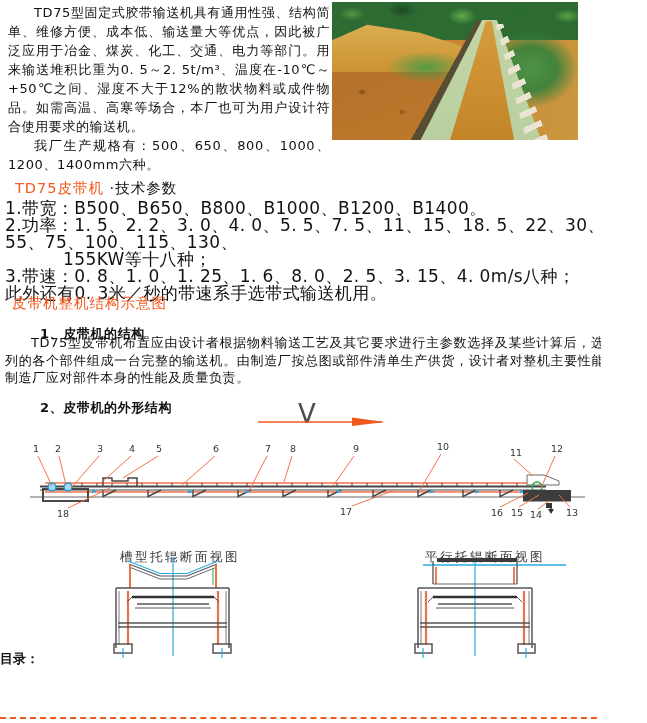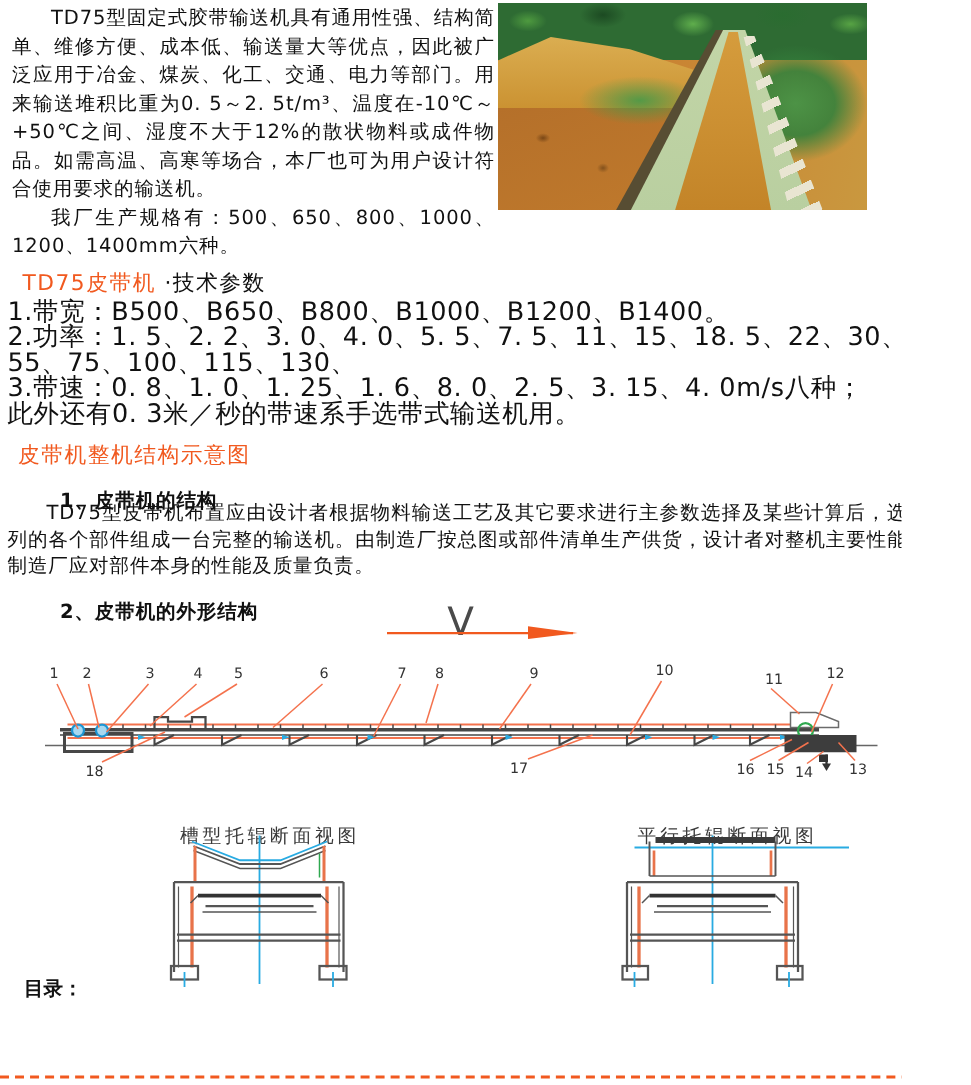--- a/index.html
+++ b/index.html
@@ -75,21 +75,21 @@
 
   
   #cross{position:absolute;left:0;top:545px;}
   .cap{font-size:12.5px;fill:#3a3a3a;letter-spacing:2.5px;text-anchor:middle;}
   .cgray{stroke:#555;fill:none;}
   .cblue{stroke:var(--diagram_blue);fill:none;}
   .corange{stroke:#e8734a;fill:none;}
   .cgreen{stroke:var(--diagram_green);fill:none;}
 
   
-  .legend-title{position:absolute;left:16px;top:650px;font-size:13px;font-weight:bold;color:#111;}
+  .legend-title{position:absolute;left:0;top:650px;font-size:13px;font-weight:bold;color:#111;}
   #legend-lines{position:absolute;left:8px;top:668px;width:635px;font-size:12.5px;
                 line-height:17.5px;letter-spacing:0.5px;color:#111;}
   .bottom-dash{position:absolute;left:0;top:717px;width:647px;height:0;
                border-top:2px dashed var(--accent_orange);}
 </style>
 </head>
 <body>
 
 <div id="page">
 
@@ -109,20 +109,21 @@
     <div class="ph-belt-mat"></div>
     <div class="ph-rollers"></div>
   </div>
 
   <div class="h-orange" style="left:15px;top:179px;">
     <span>TD75皮带机</span><span class="rest"> ·技术参数</span>
   </div>
   <div id="tech-list">
       <div class="tech-line">1.带宽：B500、B650、B800、B1000、B1200、B1400。</div>
       <div class="tech-line">2.功率：1. 5、2. 2、3. 0、4. 0、5. 5、7. 5、11、15、18. 5、22、30、40、55、75、100、115、130、</div>
+      <div class="tech-line indent">155KW等十八种；</div>
       <div class="tech-line">3.带速：0. 8、1. 0、1. 25、1. 6、8. 0、2. 5、3. 15、4. 0m/s八种；</div>
       <div class="tech-line">此外还有0. 3米／秒的带速系手选带式输送机用。</div>
     </div>
 
   <div class="h-orange" style="left:12px;top:294px;text-align:right;">皮带机整机结构示意图</div>
   <p class="sub-item" style="top:315px;">1、皮带机的结构</p>
   <p class="struct-para">TD75型皮带机布置应由设计者根据物料输送工艺及其它要求进行主参数选择及某些计算后，选用本系列的各个部件组成一台完整的输送机。由制造厂按总图或部件清单生产供货，设计者对整机主要性能负责，制造厂应对部件本身的性能及质量负责。</p>
   <p class="sub-item" style="top:389px;">2、皮带机的外形结构</p>
 
   <svg id="diagram" width="647" height="140" viewBox="0 0 647 140">

